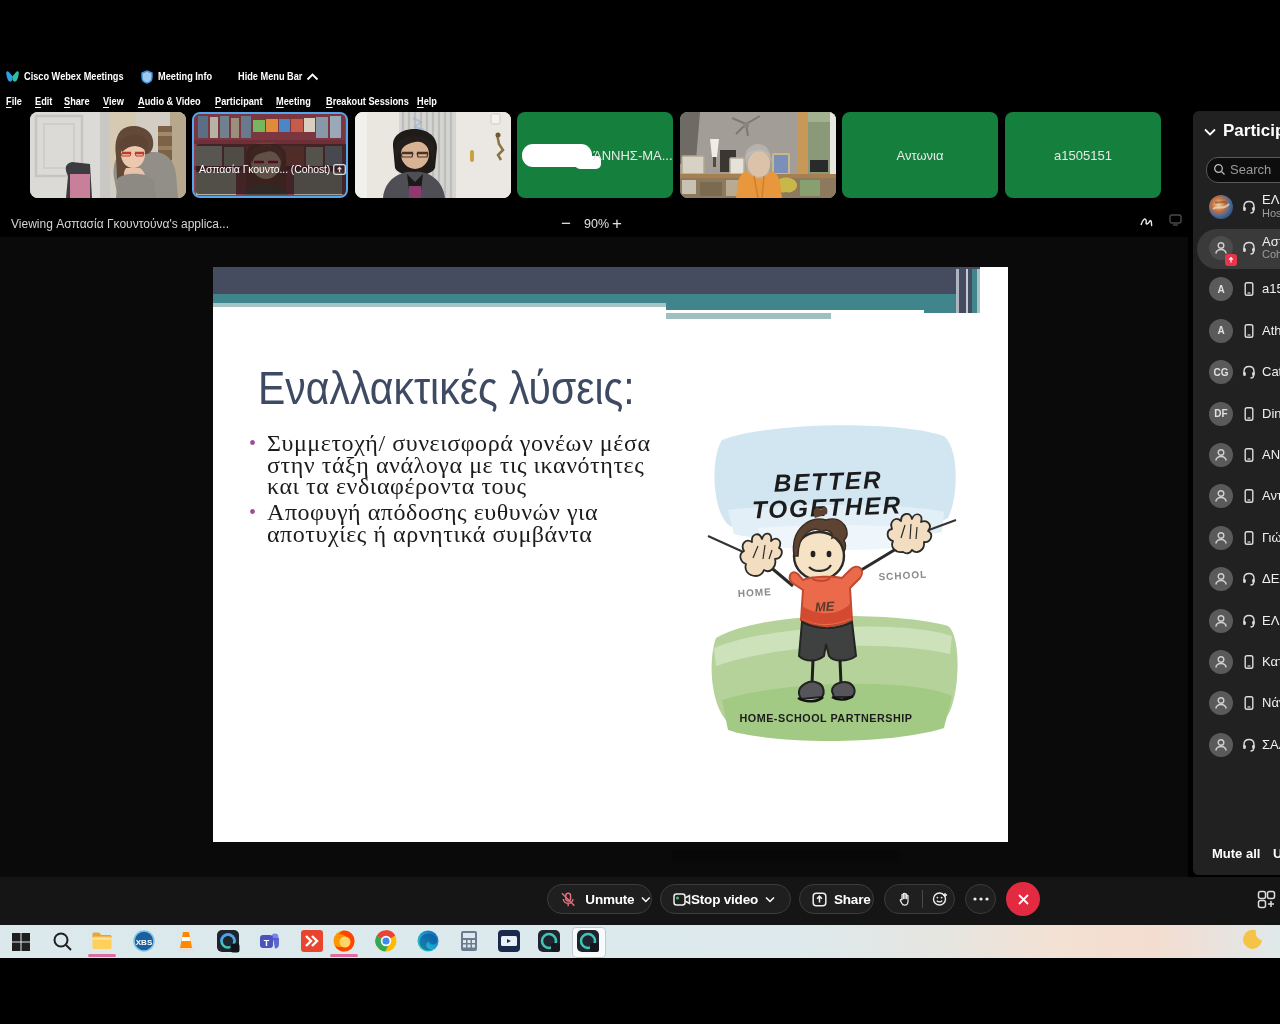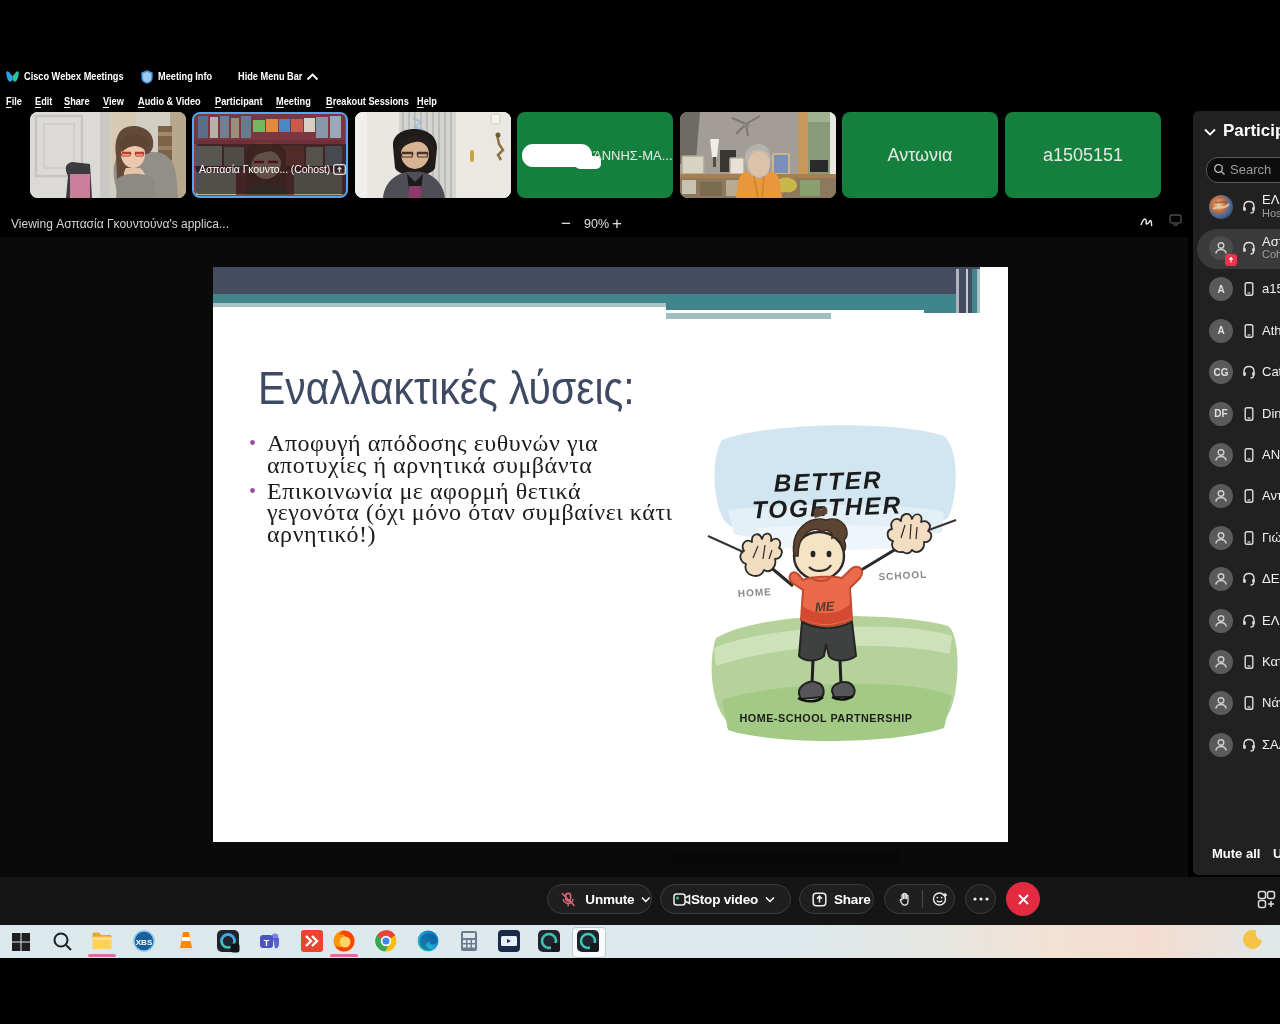--- a/index.html
+++ b/index.html
@@ -10,21 +10,21 @@
   .titlebar{position:absolute;left:0;top:60px;width:1280px;height:33px;color:#fff;}
   .titlebar .t{position:absolute;top:0;height:33px;line-height:33px;font-size:11.5px;font-weight:700;transform:scaleX(0.8);transform-origin:0 50%;white-space:nowrap;}
   .menubar{position:absolute;left:0;top:93px;width:1280px;height:19px;color:#fff;}
   .menubar .m{position:absolute;top:0;height:19px;line-height:17px;font-size:11.5px;font-weight:700;transform:scaleX(0.8);transform-origin:0 50%;white-space:nowrap;}
   .menubar u{text-decoration:underline;text-underline-offset:2px;}
   
   .thumb{position:absolute;top:112px;width:156px;height:86px;border-radius:8px;
          background:#15803d;overflow:hidden;}
   .thumb > svg{position:absolute;left:0;top:0;}
   .tname{position:absolute;left:0;top:0;width:100%;height:100%;display:flex;
-         align-items:center;justify-content:center;color:#e8e8e8;font-size:18px;}
+         align-items:center;justify-content:center;color:#e8e8e8;font-size:13px;}
   
   .viewbar{position:absolute;left:0;top:200px;width:1280px;height:37px;color:#d5d5d5;}
   
   .slide{position:absolute;left:213px;top:267px;width:767px;height:575px;background:#fff;padding-left:28px;}
   .slide .bar-dark{position:absolute;left:0;top:0;width:767px;height:27px;background:#464c5f;}
   .slide .bar-teal{position:absolute;left:0;top:27px;width:767px;height:9px;background:#3f858b;}
   .slide .bar-teal2{position:absolute;left:453px;top:36px;width:314px;height:10px;background:#3f858b;}
   .slide .bar-lt1{position:absolute;left:0;top:36px;width:453px;height:4px;background:#a6c4c5;}
   .slide .bar-wline{position:absolute;left:453px;top:43px;width:258px;height:3px;background:#fff;}
   .slide .bar-lt2{position:absolute;left:453px;top:46px;width:165px;height:6px;background:#9fbfc0;}
@@ -278,22 +278,22 @@
   <svg class="stripes" width="24" height="44" viewBox="0 0 24 44">
     <rect x="0" y="0" width="3" height="44" fill="#aeb4c0"></rect>
     <rect x="3" y="0" width="7" height="44" fill="#464c5f"></rect>
     <rect x="10" y="0" width="2" height="44" fill="#c3cad6"></rect>
     <rect x="12" y="0" width="4" height="44" fill="#464c5f"></rect>
     <rect x="16" y="0" width="5" height="44" fill="#3f858b"></rect>
     <rect x="21" y="0" width="3" height="44" fill="#a6c4c5"></rect>
   </svg>
   <h1>Εναλλακτικές λύσεις:</h1>
   <ul class="bullets">
+    <li>Συμμετοχή/ συνεισφορά γονέων μέσα<br>στην τάξη ανάλογα με τις ικανότητες<br>και τα ενδιαφέροντα τους</li>
     <li>Αποφυγή απόδοσης ευθυνών για<br>αποτυχίες ή αρνητικά συμβάντα</li>
-    <li>Επικοινωνία με αφορμή θετικά<br>γεγονότα (όχι μόνο όταν συμβαίνει κάτι<br>αρνητικό!)</li>
   </ul>
   <svg class="cartoon" width="280" height="350" viewBox="0 0 280 350">
 
     <path d="M24 28 C70 10 200 8 246 24 C262 38 260 86 250 106 C226 122 64 126 32 114 C14 102 12 46 24 28 Z" fill="#d2e6f2"></path>
     <path d="M30 98 C80 92 206 90 246 100 L244 120 C196 130 72 132 36 122 Z" fill="#e3eff7"></path>
     <path d="M60 116 C110 112 200 112 230 118 L228 132 C190 140 90 140 64 132 Z" fill="#eff6fb"></path>
 
     <path d="M18 226 C64 198 200 200 250 214 C264 224 262 288 248 306 C198 326 80 328 32 312 C12 296 10 248 18 226 Z" fill="#b4d29a"></path>
     <path d="M24 288 C84 268 218 266 254 284 L246 316 C188 334 72 332 30 318 Z" fill="#a3ca84"></path>
     <path d="M16 236 C72 212 210 208 254 224 L252 242 C188 228 82 232 18 254 Z" fill="#cde1ba"></path>

